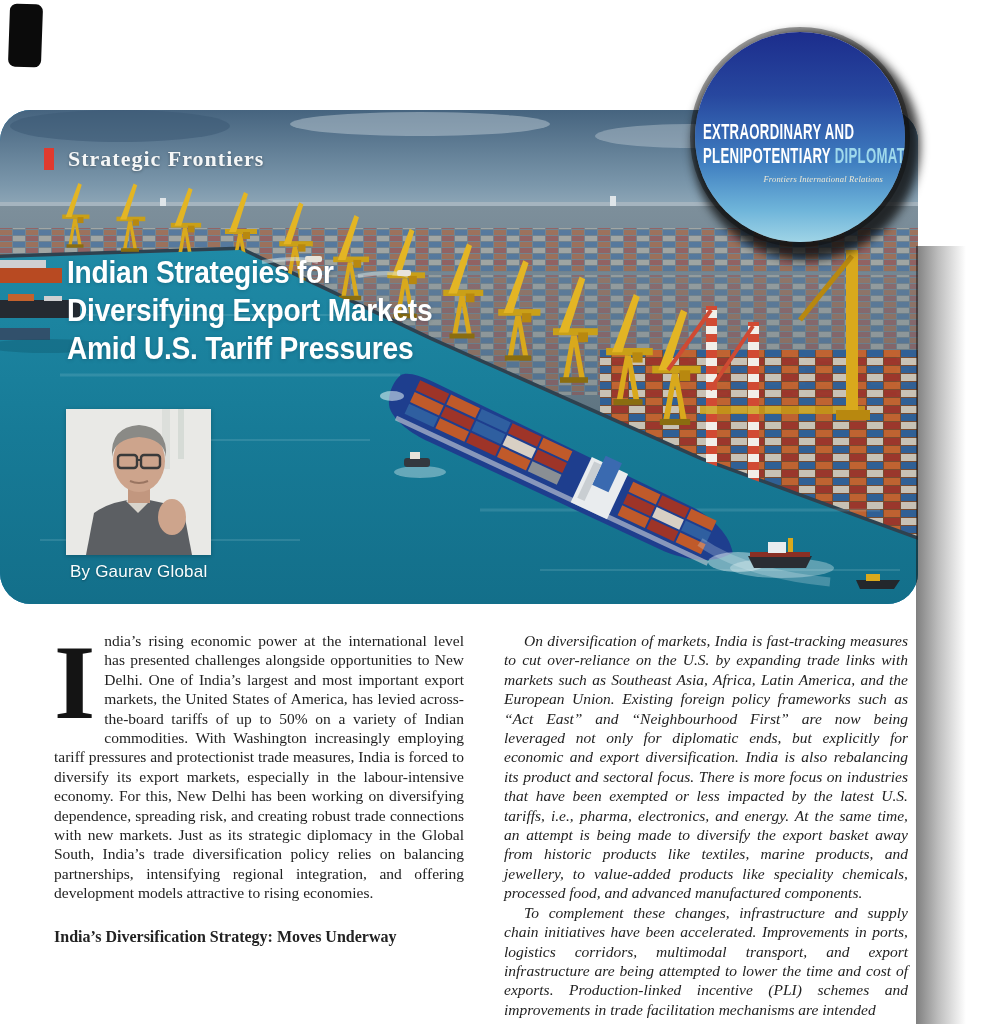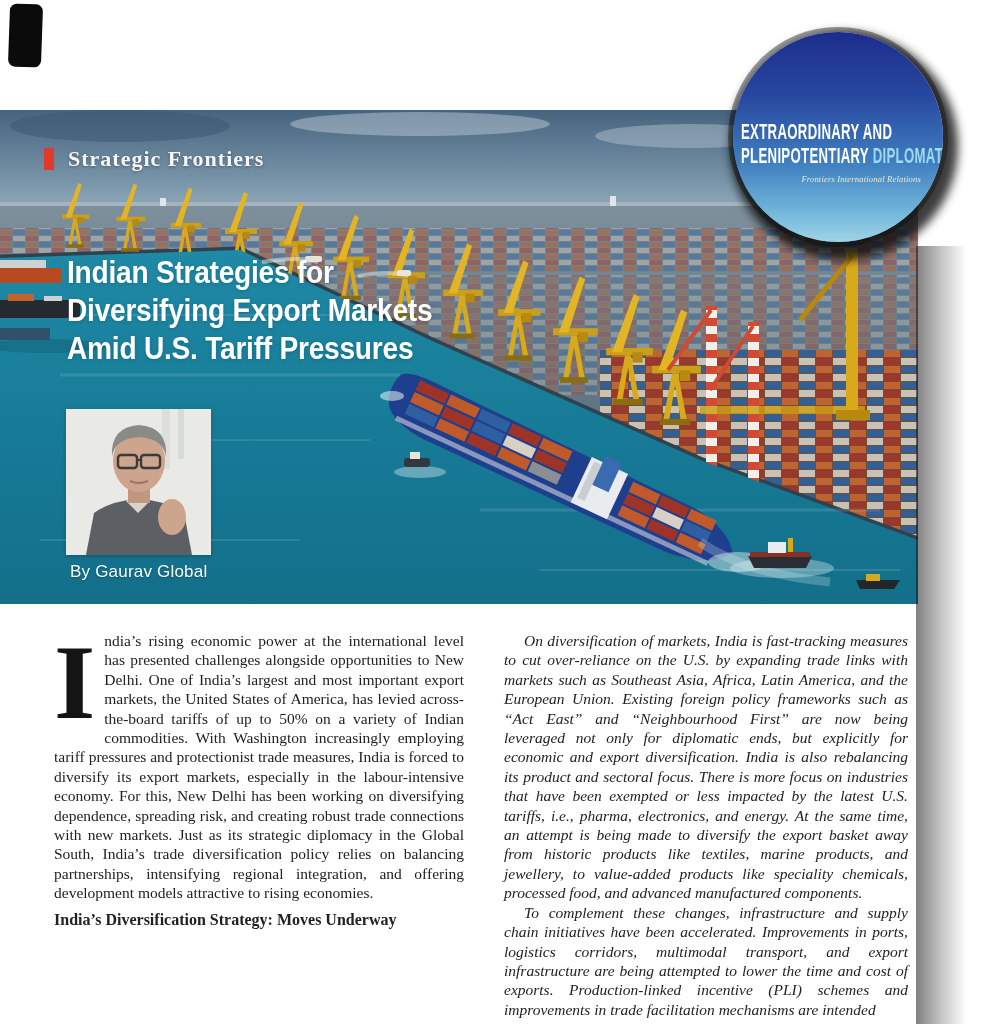--- a/index.html
+++ b/index.html
@@ -3,38 +3,38 @@
 <meta charset="utf-8">
 <style>
   html,body{margin:0;padding:0;background:#ffffff;}
   .canvas{position:relative;width:984px;height:1024px;background:#ffffff;overflow:hidden;
           font-family:"Liberation Sans",sans-serif;}
   
   .corner-tab{position:absolute;left:9px;top:4px;width:33px;height:63px;background:#0b0b0b;
               border-radius:7px;transform:rotate(2deg);}
   
   .page{position:absolute;left:0;top:104px;width:918px;height:920px;background:#ffffff;}
-  .hero{position:absolute;left:0;top:6px;width:918px;height:494px;overflow:hidden;background:#0369a1;}
+  .hero{position:absolute;left:0;top:6px;width:918px;height:494px;overflow:hidden;background:#0369a1;border-radius:31px;}
   .hero svg{display:block;}
   
   .section-label{position:absolute;left:44px;top:36px;display:flex;align-items:center;}
   .section-label .red-bar{width:10px;height:22px;background:#e03a2f;margin-right:14px;}
   .section-label .label-text{font-family:"Liberation Serif",serif;font-weight:600;font-size:22px;
         color:#f4f6f7;letter-spacing:1px;text-shadow:0 1px 3px rgba(0,0,0,.35);}
   
   .hero-title{position:absolute;left:67px;top:143px;color:#ffffff;font-weight:bold;
         font-size:32px;line-height:38px;letter-spacing:-.3px;transform:scaleX(.88);
         transform-origin:left top;text-shadow:0 1px 4px rgba(0,40,60,.25);}
   
   .author-photo{position:absolute;left:66px;top:299px;width:145px;height:146px;background:#e9e9e6;
         box-shadow:0 1px 4px rgba(0,30,40,.3);}
   .byline{position:absolute;left:70px;top:452px;color:#fafdfd;font-size:17px;letter-spacing:.2px;
         text-shadow:0 1px 2px rgba(0,30,40,.4);}
   
-  .badge{position:absolute;left:733px;top:32px;width:210px;height:210px;border-radius:50%;
+  .badge{position:absolute;left:695px;top:32px;width:210px;height:210px;border-radius:50%;
         background:linear-gradient(180deg,#1c2d8c 0%,#27479f 30%,#3f7ec0 62%,#6fb5da 85%,#9fd4e6 100%);
         box-shadow:6px 9px 10px 9px rgba(12,12,12,.8),0 0 0 5px rgba(12,12,12,.4);
         overflow:hidden;z-index:5;}
   .badge-text{position:absolute;left:8px;top:88px;transform:scaleX(.6);transform-origin:left top;
         color:#ffffff;font-weight:bold;font-size:22px;line-height:24px;letter-spacing:.5px;white-space:nowrap;}
   .badge-accent{color:#9fd9ec;}
   .badge-tagline{position:absolute;right:22px;top:142px;font-family:"Liberation Serif",serif;
         font-style:italic;font-size:8.5px;color:#efe9d6;letter-spacing:.2px;}
   
   .edge-shadow{position:absolute;left:916px;top:246px;width:50px;height:778px;
@@ -42,21 +42,21 @@
   
   .article{position:absolute;left:0;top:527px;width:918px;height:393px;overflow:hidden;
         font-family:"Liberation Serif",serif;color:#222222;}
   .col{position:absolute;top:0;text-align:justify;font-size:15.5px;line-height:19.4px;}
   .col-l{left:54px;width:410px;}
   .col-r{left:504px;width:404px;font-style:italic;}
   .col p{margin:0;}
   .col p.indent{text-indent:20px;}
   .dropcap{float:left;font-family:"Liberation Serif",serif;font-weight:bold;
         font-size:106px;line-height:.88;margin:5px 9px 0 0;color:#141414;}
-  .subhead{font-size:16px;font-weight:bold;margin:7px 0 2px 0;text-align:left;}
+  .subhead{font-size:16px;font-weight:bold;margin:24px 0 2px 0;text-align:left;}
 </style>
 </head>
 <body>
 
 <div class="canvas">
 
   <div class="corner-tab"></div>
 
   <div class="page">
 

